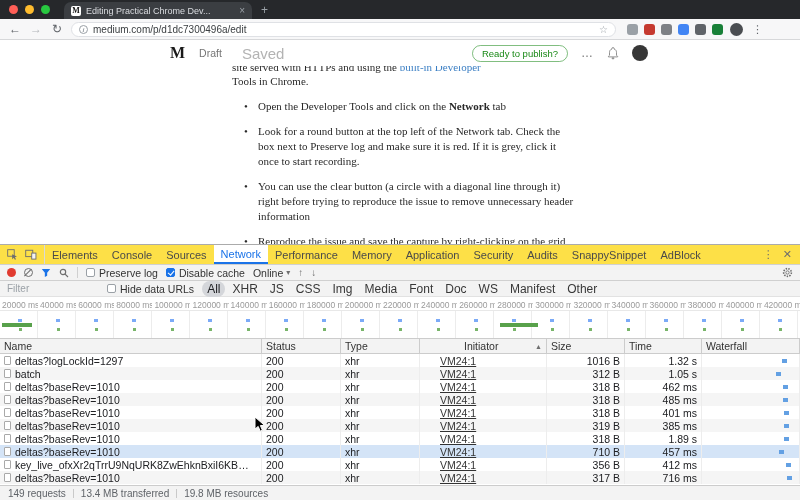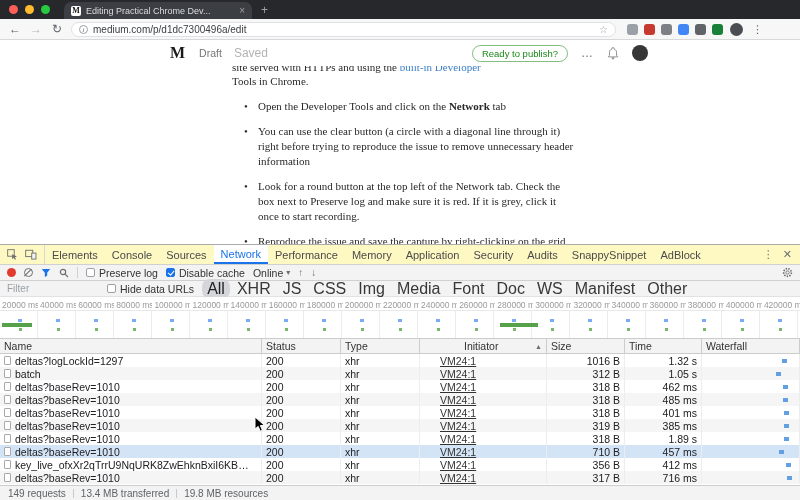--- a/index.html
+++ b/index.html
@@ -29,42 +29,42 @@
   .ext { width:11px; height:11px; border-radius:3px; }
   .e1{background:#9aa0a6}.e2{background:#c5392f}.e3{background:#7d8085}.e4{background:#4285f4}.e5{background:#5f6368}.e6{background:#188038}
   .bavatar { width:13px; height:13px; border-radius:50%; background:#4a4d51; }
   .vdots { color:#5f6368; font-size:11px; margin-left:2px; }
 
   
   .page { position:relative; height:204px; background:#fff; overflow:hidden; }
   .medium-header { position:absolute; top:0; left:0; right:0; height:26px; background:#fff; z-index:3; display:flex; align-items:center; padding:0 152px 0 170px; }
   .m-logo { font:bold 16px/16px "Liberation Serif", serif; color:#1a1a1a; }
   .draft-lbl { font-size:10.5px; color:#757575; margin-left:14px; }
-  .saved-lbl { font-size:12px; color:#b3b3b3; margin-left:12px; }
+  .saved-lbl { font-size:15px; color:#b3b3b3; margin-left:20px; }
   .mh-spacer { flex:1; }
   .publish-pill { font-size:9.5px; color:#1a8917; border:1px solid rgba(26,137,23,.55); border-radius:99px; padding:2px 9px; white-space:nowrap; }
   .mh-dots { color:#757575; font-size:12px; margin-left:13px; letter-spacing:1px; }
   .mh-bell { margin-left:13px; display:flex; }
   .m-avatar { width:16px; height:16px; border-radius:50%; background:#373737; margin-left:13px; }
 
   .article { position:absolute; top:22px; left:232px; width:342px; z-index:1;
              font-family:"Liberation Serif", serif; font-size:11px; line-height:15px; color:#292929; }
   .clip-line { position:relative; height:12px; overflow:hidden; }
   .clip-line .inner { position:absolute; bottom:-1px; left:0; white-space:nowrap; }
   .article a.mlink { color:#3b7fc4; }
   .intro-line { margin-bottom:10px; }
   .article ul { list-style:none; padding-left:12px; }
   .article li { position:relative; padding-left:14px; margin-bottom:10px; }
   .article li::before { content:"\2022"; position:absolute; left:0; top:0; color:#292929; }
   .bold { font-weight:bold; }
 
   
   .devtools { position:absolute; top:244px; left:0; width:800px; height:256px; background:#fff;
               border-top:1px solid #ababab; display:flex; flex-direction:column; font-size:11px; color:#333; }
-  .dt-tabbar { height:20px; flex:0 0 20px; background:#fef9c3; border-bottom:1px solid #d0d0d0; display:flex; align-items:stretch; }
+  .dt-tabbar { height:20px; flex:0 0 20px; background:#fde047; border-bottom:1px solid #d0d0d0; display:flex; align-items:stretch; }
   .dt-tabicons { display:flex; align-items:center; gap:7px; padding:0 7px; border-right:1px solid #d9d9d9; }
   .dt-tab { padding:0 7px; display:flex; align-items:center; font-size:11px; color:#4a4a4a; white-space:nowrap; }
   .dt-tab.active { color:#1a73e8; border-bottom:2px solid #1a73e8; background:#fff; }
   .dt-tabbar-right { margin-left:auto; display:flex; align-items:center; gap:9px; padding:0 8px; color:#6e6e6e; }
   .dt-tabbar-right span { font-size:11px; }
 
   .dt-toolbar { height:16px; flex:0 0 16px; background:#f3f3f3; border-bottom:1px solid #d0d0d0; display:flex; align-items:center; padding:0 7px; gap:8px; }
   .rec-dot { width:9px; height:9px; border-radius:50%; background:#e13b30; flex:0 0 auto; }
   .clear-ic { width:9px; height:9px; border:1.4px solid #6e6e6e; border-radius:50%; position:relative; flex:0 0 auto; }
   .clear-ic::after { content:""; position:absolute; left:-2px; top:2.5px; width:10px; height:1.4px; background:#6e6e6e; transform:rotate(-45deg); }
@@ -75,21 +75,21 @@
   .tool-lbl { font-size:10.5px; color:#333; margin-left:-4px; }
   .dd { display:flex; align-items:center; gap:3px; font-size:10.5px; color:#333; }
   .dd::after { content:"\25BE"; font-size:8px; color:#6e6e6e; }
   .io-arrow { color:#6e6e6e; font-size:10px; line-height:10px; }
   .gear-btn { margin-left:auto; display:flex; }
 
   .dt-filterbar { height:16px; flex:0 0 16px; background:#f3f3f3; border-bottom:1px solid #e2e2e2; display:flex; align-items:center; padding:0 7px; gap:8px; }
   .filter-input { width:92px; border:none; background:transparent; outline:none; font-size:10px; color:#333; font-family:"Liberation Sans", sans-serif; }
   .filter-input::placeholder { color:#9aa0a6; }
   .pills { display:flex; align-items:center; gap:2px; }
-  .pill { font-size:16px; color:#383838; padding:1px 5px; border-radius:8px; white-space:nowrap; }
+  .pill { font-size:12px; color:#383838; padding:1px 5px; border-radius:8px; white-space:nowrap; }
   .pill.active { background:#d4d6da; color:#202124; }
 
   .dt-ruler { height:14px; flex:0 0 14px; display:flex; border-bottom:1px solid #e8e8e8; background:#fff; overflow:hidden; }
   .tick { flex:1 1 0; font-size:8.5px; color:#9a9a9a; padding:3px 0 0 2px; white-space:nowrap; overflow:hidden; }
 
   .dt-overview { height:28px; flex:0 0 28px; position:relative; border-bottom:1px solid #ccc;
     background:repeating-linear-gradient(to right, transparent 0 37px, #ececec 37px 38px); }
   .ov-blue { position:absolute; top:8px; left:0; right:0; height:3px;
     background:repeating-linear-gradient(to right, transparent 0 18px, #7baaf7 18px 22px, transparent 22px 38px); }
   .ov-green { position:absolute; top:17px; left:0; right:0; height:3px;
@@ -177,22 +177,22 @@
       <span class="m-avatar"></span>
     </div>
 
     <div class="article">
       <div class="clip-line">
         <span class="inner"><span>site served with HTTPs and using the </span><a class="mlink">built-in Developer</a></span>
       </div>
       <div class="intro-line">Tools in Chrome.</div>
       <ul>
         <li><span>Open the Developer Tools and click on the </span><span class="bold">Network</span><span> tab</span></li>
+        <li>Look for a round button at the top left of the Network tab. Check the box next to Preserve log and make sure it is red. If it is grey, click it once to start recording.</li>
         <li>You can use the clear button (a circle with a diagonal line through it) right before trying to reproduce the issue to remove unnecessary header information</li>
-        <li>Look for a round button at the top left of the Network tab. Check the box next to Preserve log and make sure it is red. If it is grey, click it once to start recording.</li>
         <li>Reproduce the issue and save the capture by right-clicking on the grid and</li>
       </ul>
     </div>
   </div>
 
   <div class="devtools">
 
     <div class="dt-tabbar">
       <div class="dt-tabicons">
         <span style="display:flex">

